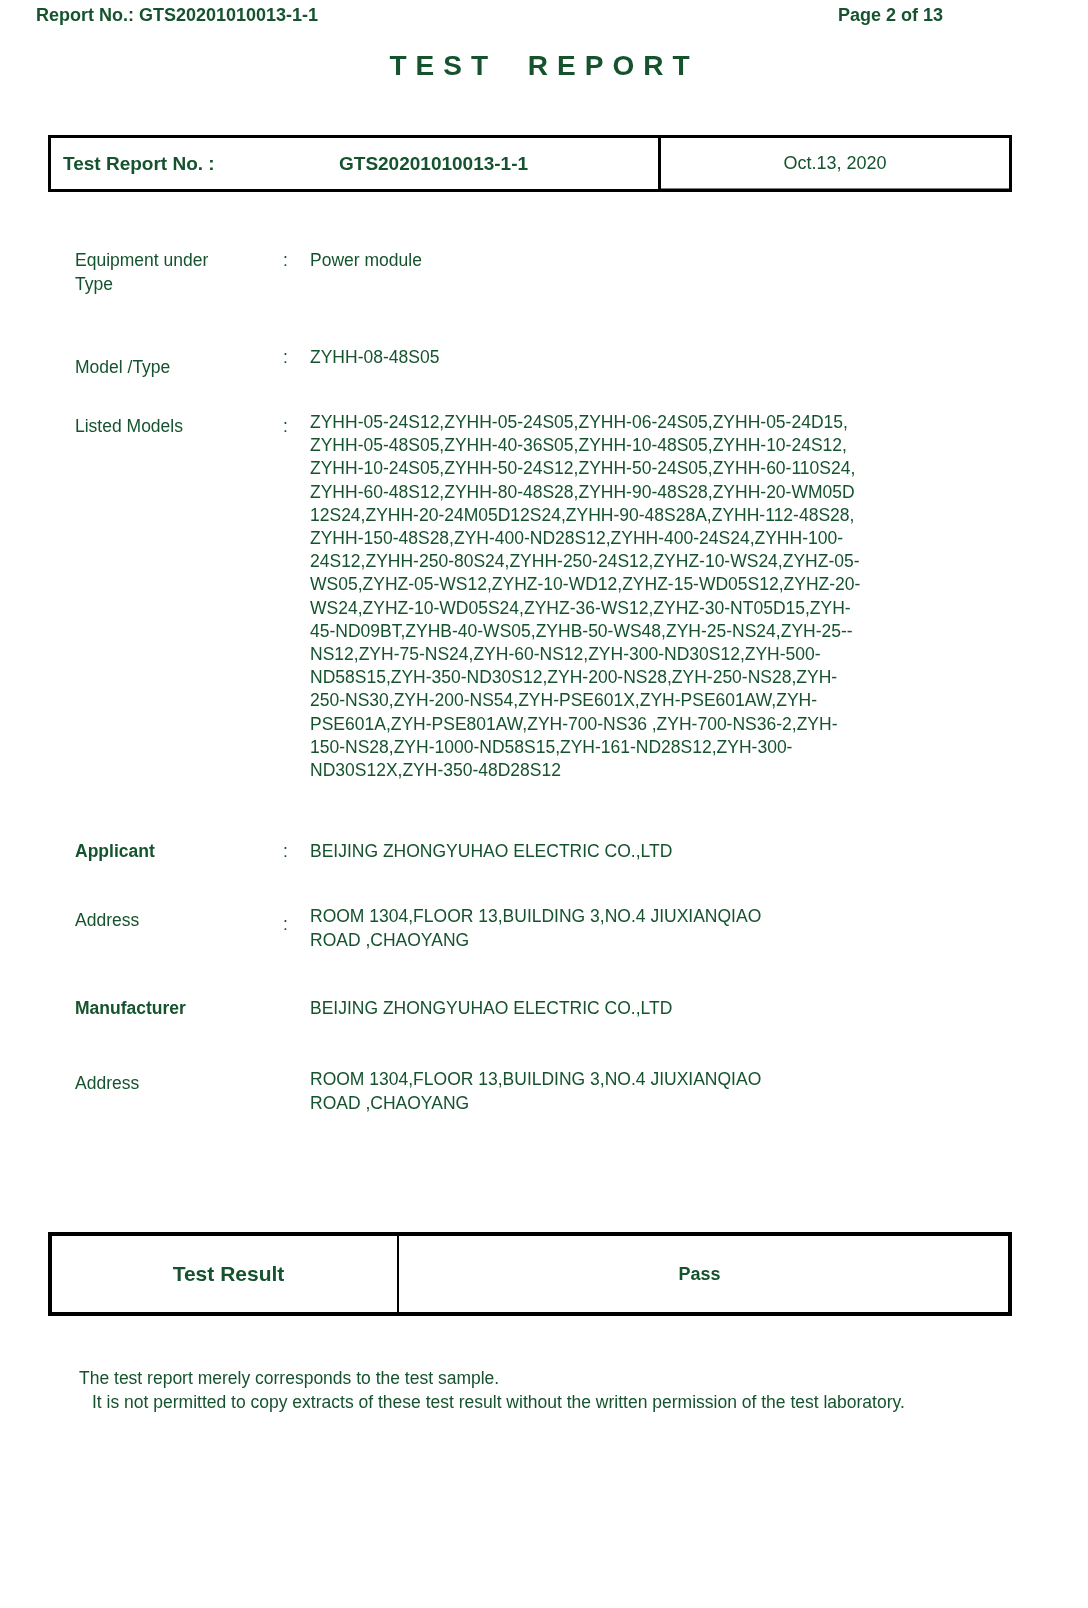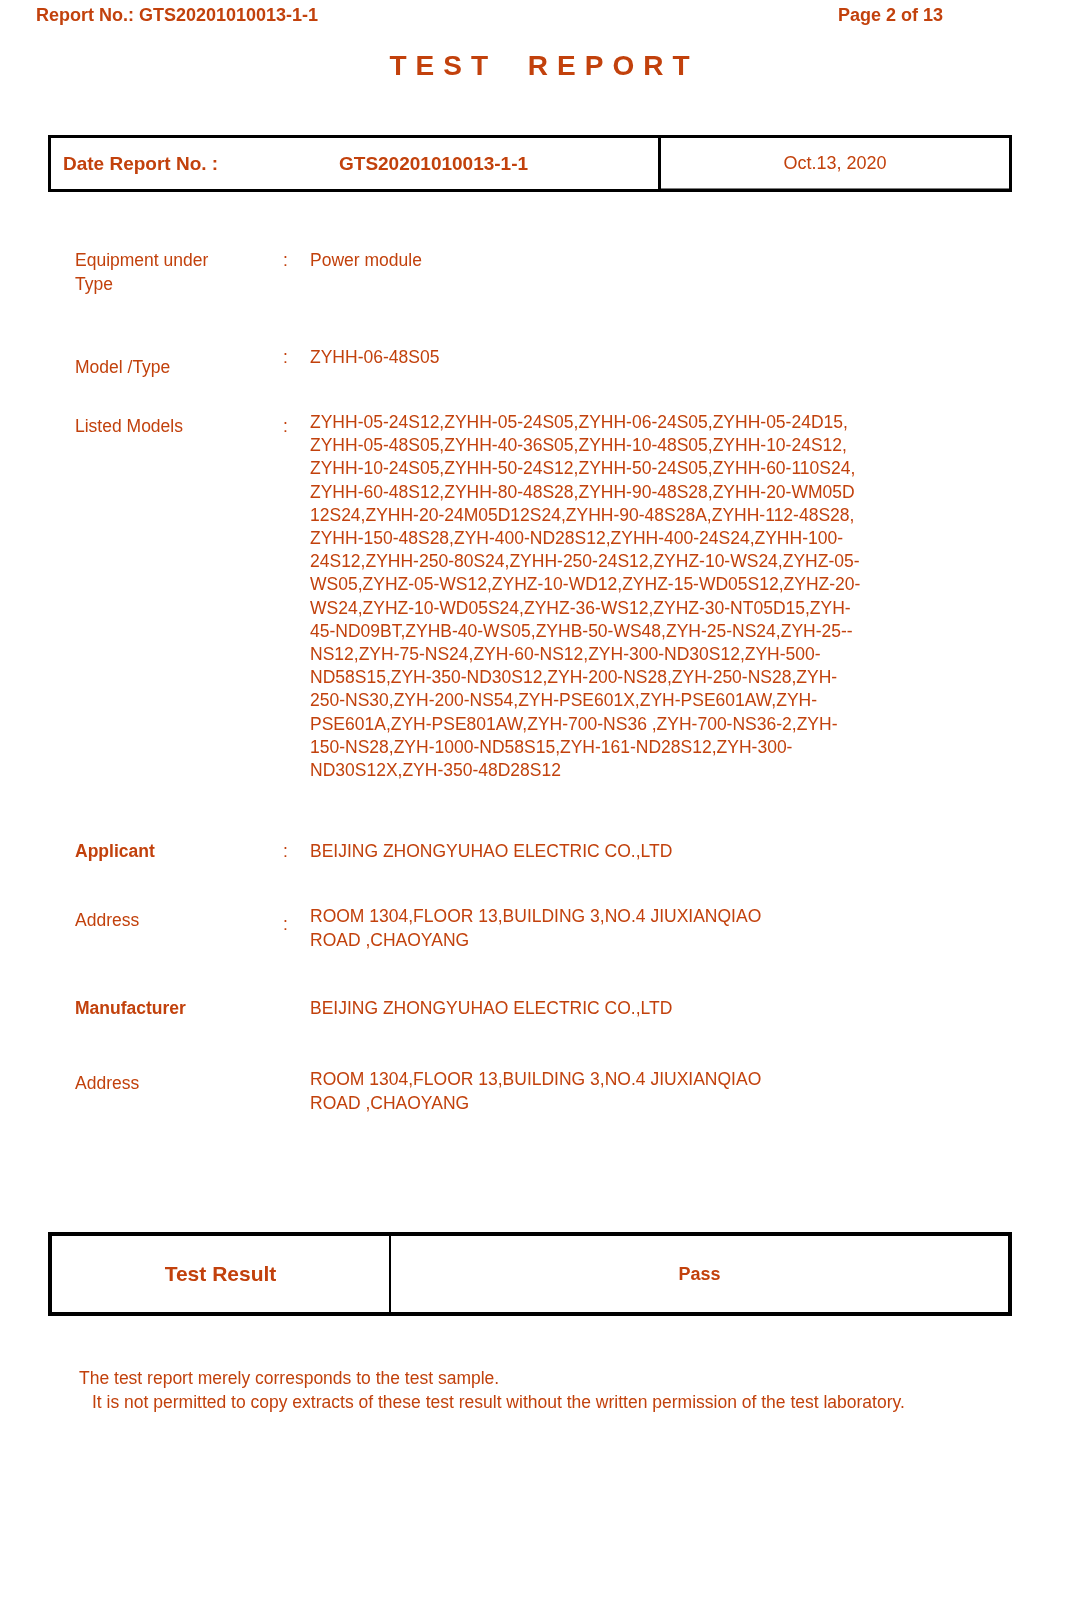--- a/index.html
+++ b/index.html
@@ -1,18 +1,18 @@
 <!DOCTYPE html>
 <html><head>
 <meta charset="utf-8">
 <style>
   html,body { margin:0; padding:0; background:#e8e8e8; }
   .page {
     position:relative; width:1088px; height:1608px; margin:0 auto;
-    background:#ffffff; color:#c2410c;
+    background:#ffffff; color:#14532d;
     font-family:"Liberation Sans", sans-serif;
     overflow:hidden;
   }
   
   .hdr-left  { position:absolute; left:36px;  top:5px;  font-size:18px; font-weight:bold; }
   .hdr-right { position:absolute; left:838px; top:5px;  font-size:18px; font-weight:bold; }
   
   .doc-title {
     position:absolute; left:0; right:0; top:50px; text-align:center;
     font-size:28px; font-weight:bold; letter-spacing:9px; word-spacing:14px;
@@ -26,53 +26,53 @@
   .rpt-datelabel { flex:1; display:flex; align-items:center; justify-content:center; font-size:18px; }
   
   .lbl   { position:absolute; left:75px;  font-size:17.5px; line-height:23.5px; white-space:pre-line; }
   .lbl.b { font-weight:bold; }
   .cln   { position:absolute; left:283px; font-size:17.5px; line-height:23.5px; }
   .val   { position:absolute; left:310px; width:706px; font-size:17.5px; line-height:23.5px; white-space:pre-line; }
   .val.models { line-height:23.2px; }
   
   .res-table { position:absolute; left:48px; top:1232px; width:956px; height:76px; border:4px solid #000; background:#fff; }
   .res-left  { position:absolute; left:0; top:0; bottom:0; width:337px; border-right:2px solid #000;
-               display:flex; align-items:center; justify-content:center; font-size:21px; font-weight:bold; }
+               display:flex; align-items:center; justify-content:center; font-size:21px; font-weight:bold;padding-left:8px; }
   .res-right { position:absolute; left:339px; right:0; top:0; bottom:0;
                display:flex; align-items:center; justify-content:center; font-size:18px; font-weight:bold; }
   
   .foot1 { position:absolute; left:79px; top:1366px; font-size:17.5px; line-height:24px; }
   .foot2 { position:absolute; left:92px; top:1390px; width:929px; font-size:17.5px; line-height:24px; text-align:justify; }
 </style>
 </head>
 <body>
 
 <div class="page">
 
   <div class="hdr-left">Report No.: GTS20201010013-1-1</div>
   <div class="hdr-right">Page 2 of 13</div>
 
   <div class="doc-title">TEST REPORT</div>
 
   <div class="rpt-table">
-    <span class="rpt-label">Date Report No. :</span>
+    <span class="rpt-label">Test Report No. :</span>
     <span class="rpt-value">GTS20201010013-1-1</span>
     <div class="rpt-right">
       <div class="rpt-date">Oct.13, 2020</div>
     </div>
   </div>
 
   <div class="lbl" style="top:249px; width:200px;">Equipment under
 Type</div>
   <div class="cln" style="top:249px;">:</div>
   <div class="val" style="top:249px;">Power module</div>
 
   <div class="lbl" style="top:356px; width:220px;">Model /Type</div>
   <div class="cln" style="top:346px;">:</div>
-  <div class="val" style="top:346px;">ZYHH-06-48S05</div>
+  <div class="val" style="top:346px;">ZYHH-08-48S05</div>
 
   <div class="lbl" style="top:415px; width:220px;">Listed Models</div>
   <div class="cln" style="top:415px;">:</div>
   <div class="val models" style="top:411px;">ZYHH-05-24S12,ZYHH-05-24S05,ZYHH-06-24S05,ZYHH-05-24D15,
 ZYHH-05-48S05,ZYHH-40-36S05,ZYHH-10-48S05,ZYHH-10-24S12,
 ZYHH-10-24S05,ZYHH-50-24S12,ZYHH-50-24S05,ZYHH-60-110S24,
 ZYHH-60-48S12,ZYHH-80-48S28,ZYHH-90-48S28,ZYHH-20-WM05D
 12S24,ZYHH-20-24M05D12S24,ZYHH-90-48S28A,ZYHH-112-48S28,
 ZYHH-150-48S28,ZYH-400-ND28S12,ZYHH-400-24S24,ZYHH-100-
 24S12,ZYHH-250-80S24,ZYHH-250-24S12,ZYHZ-10-WS24,ZYHZ-05-

